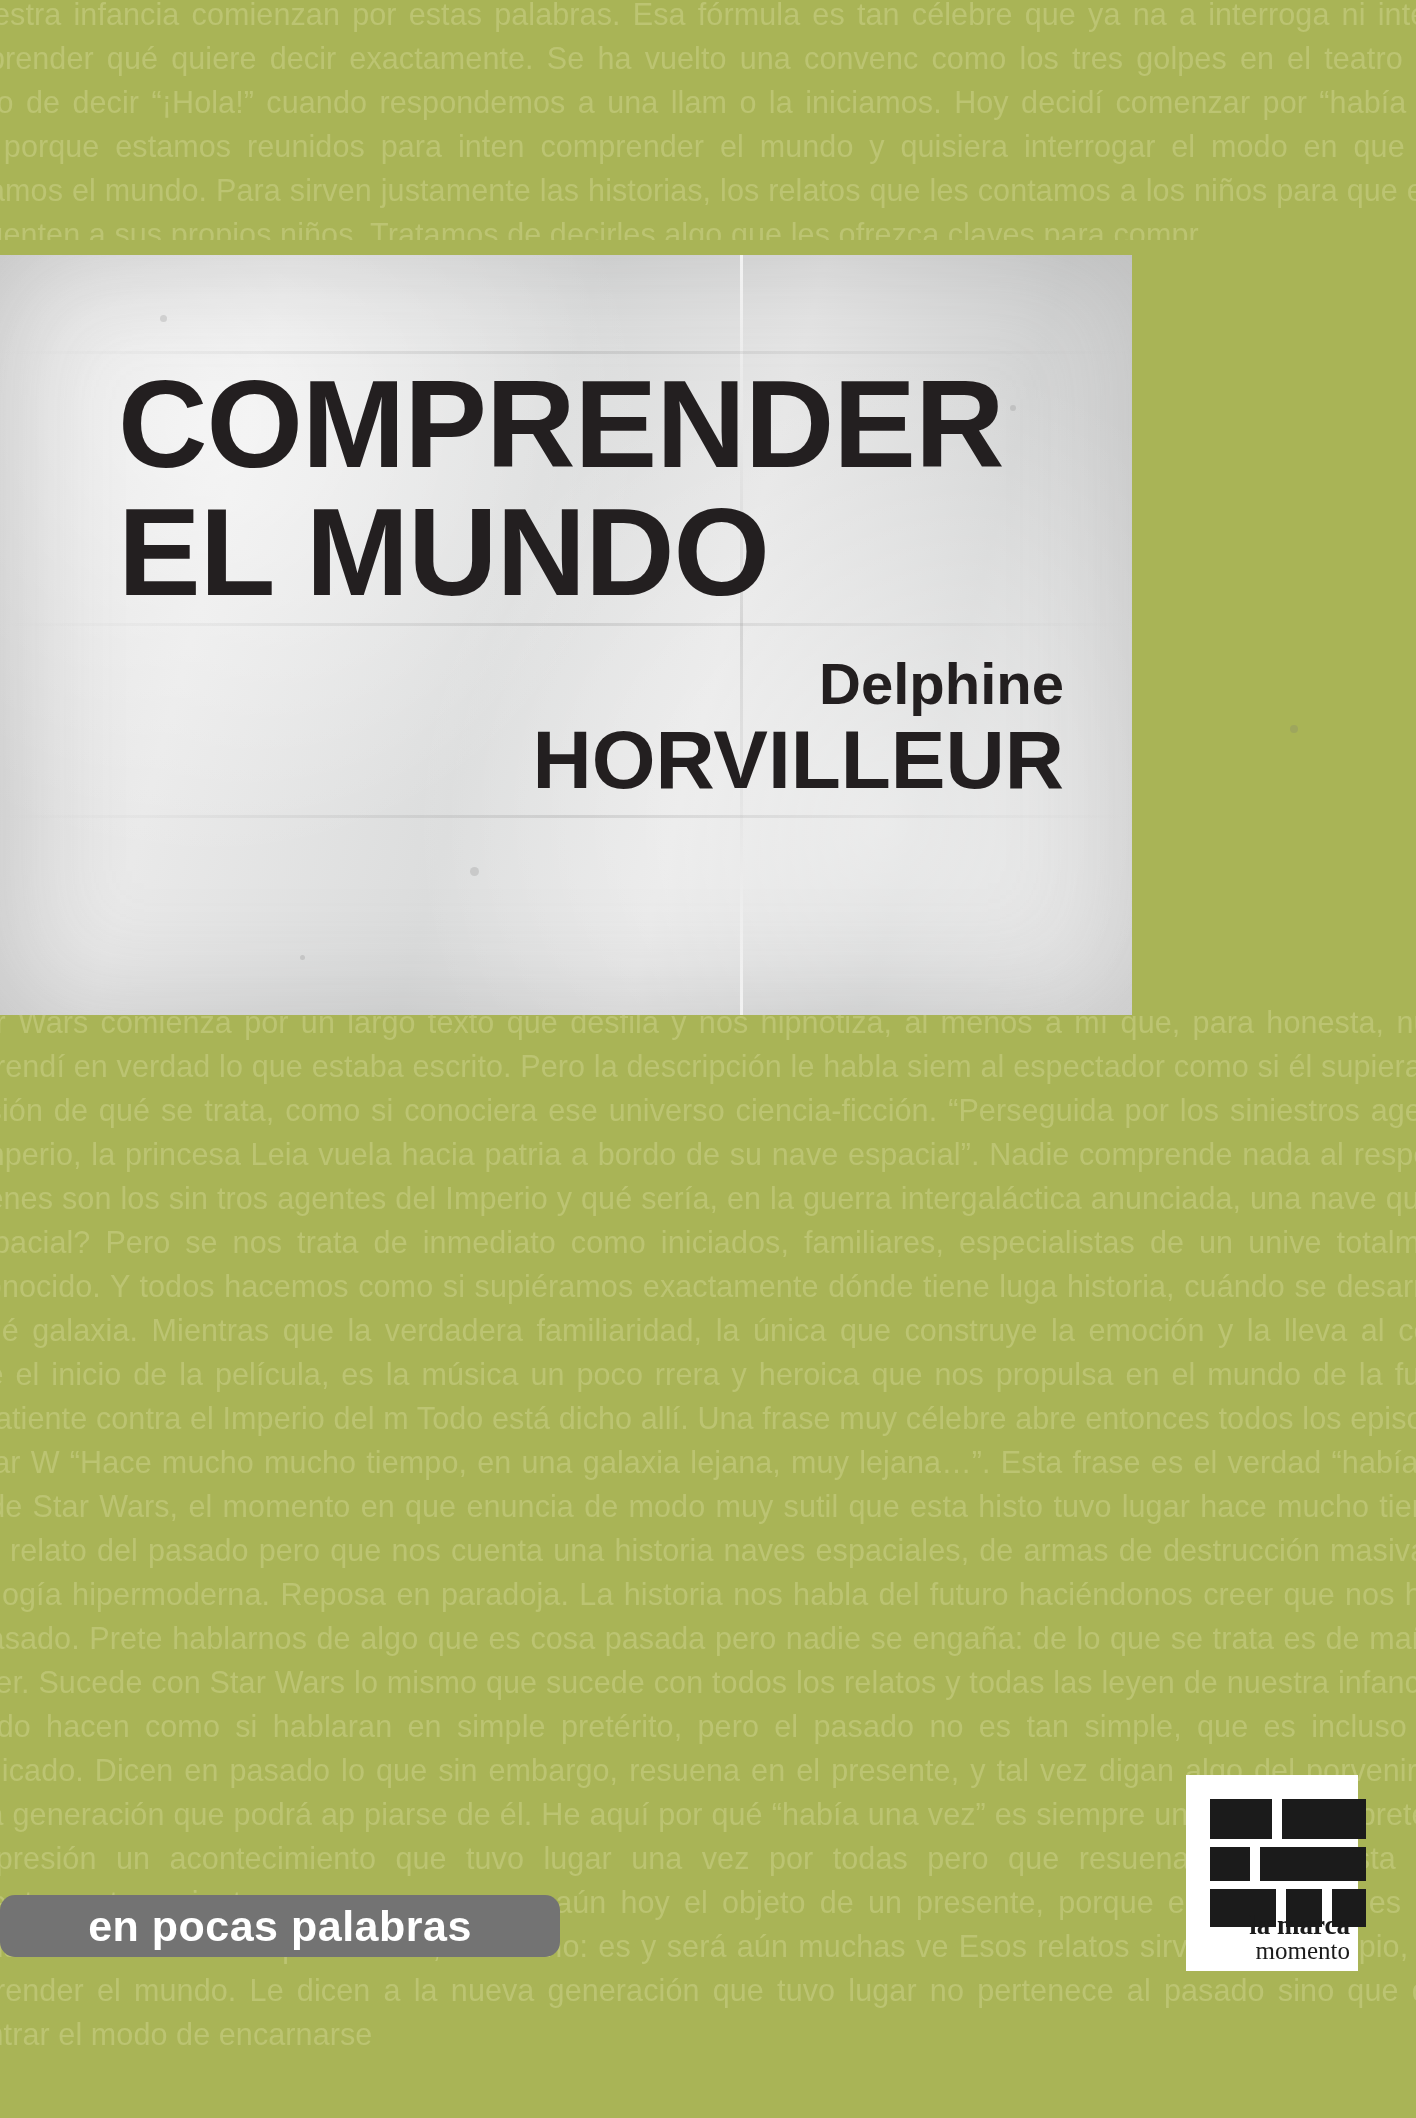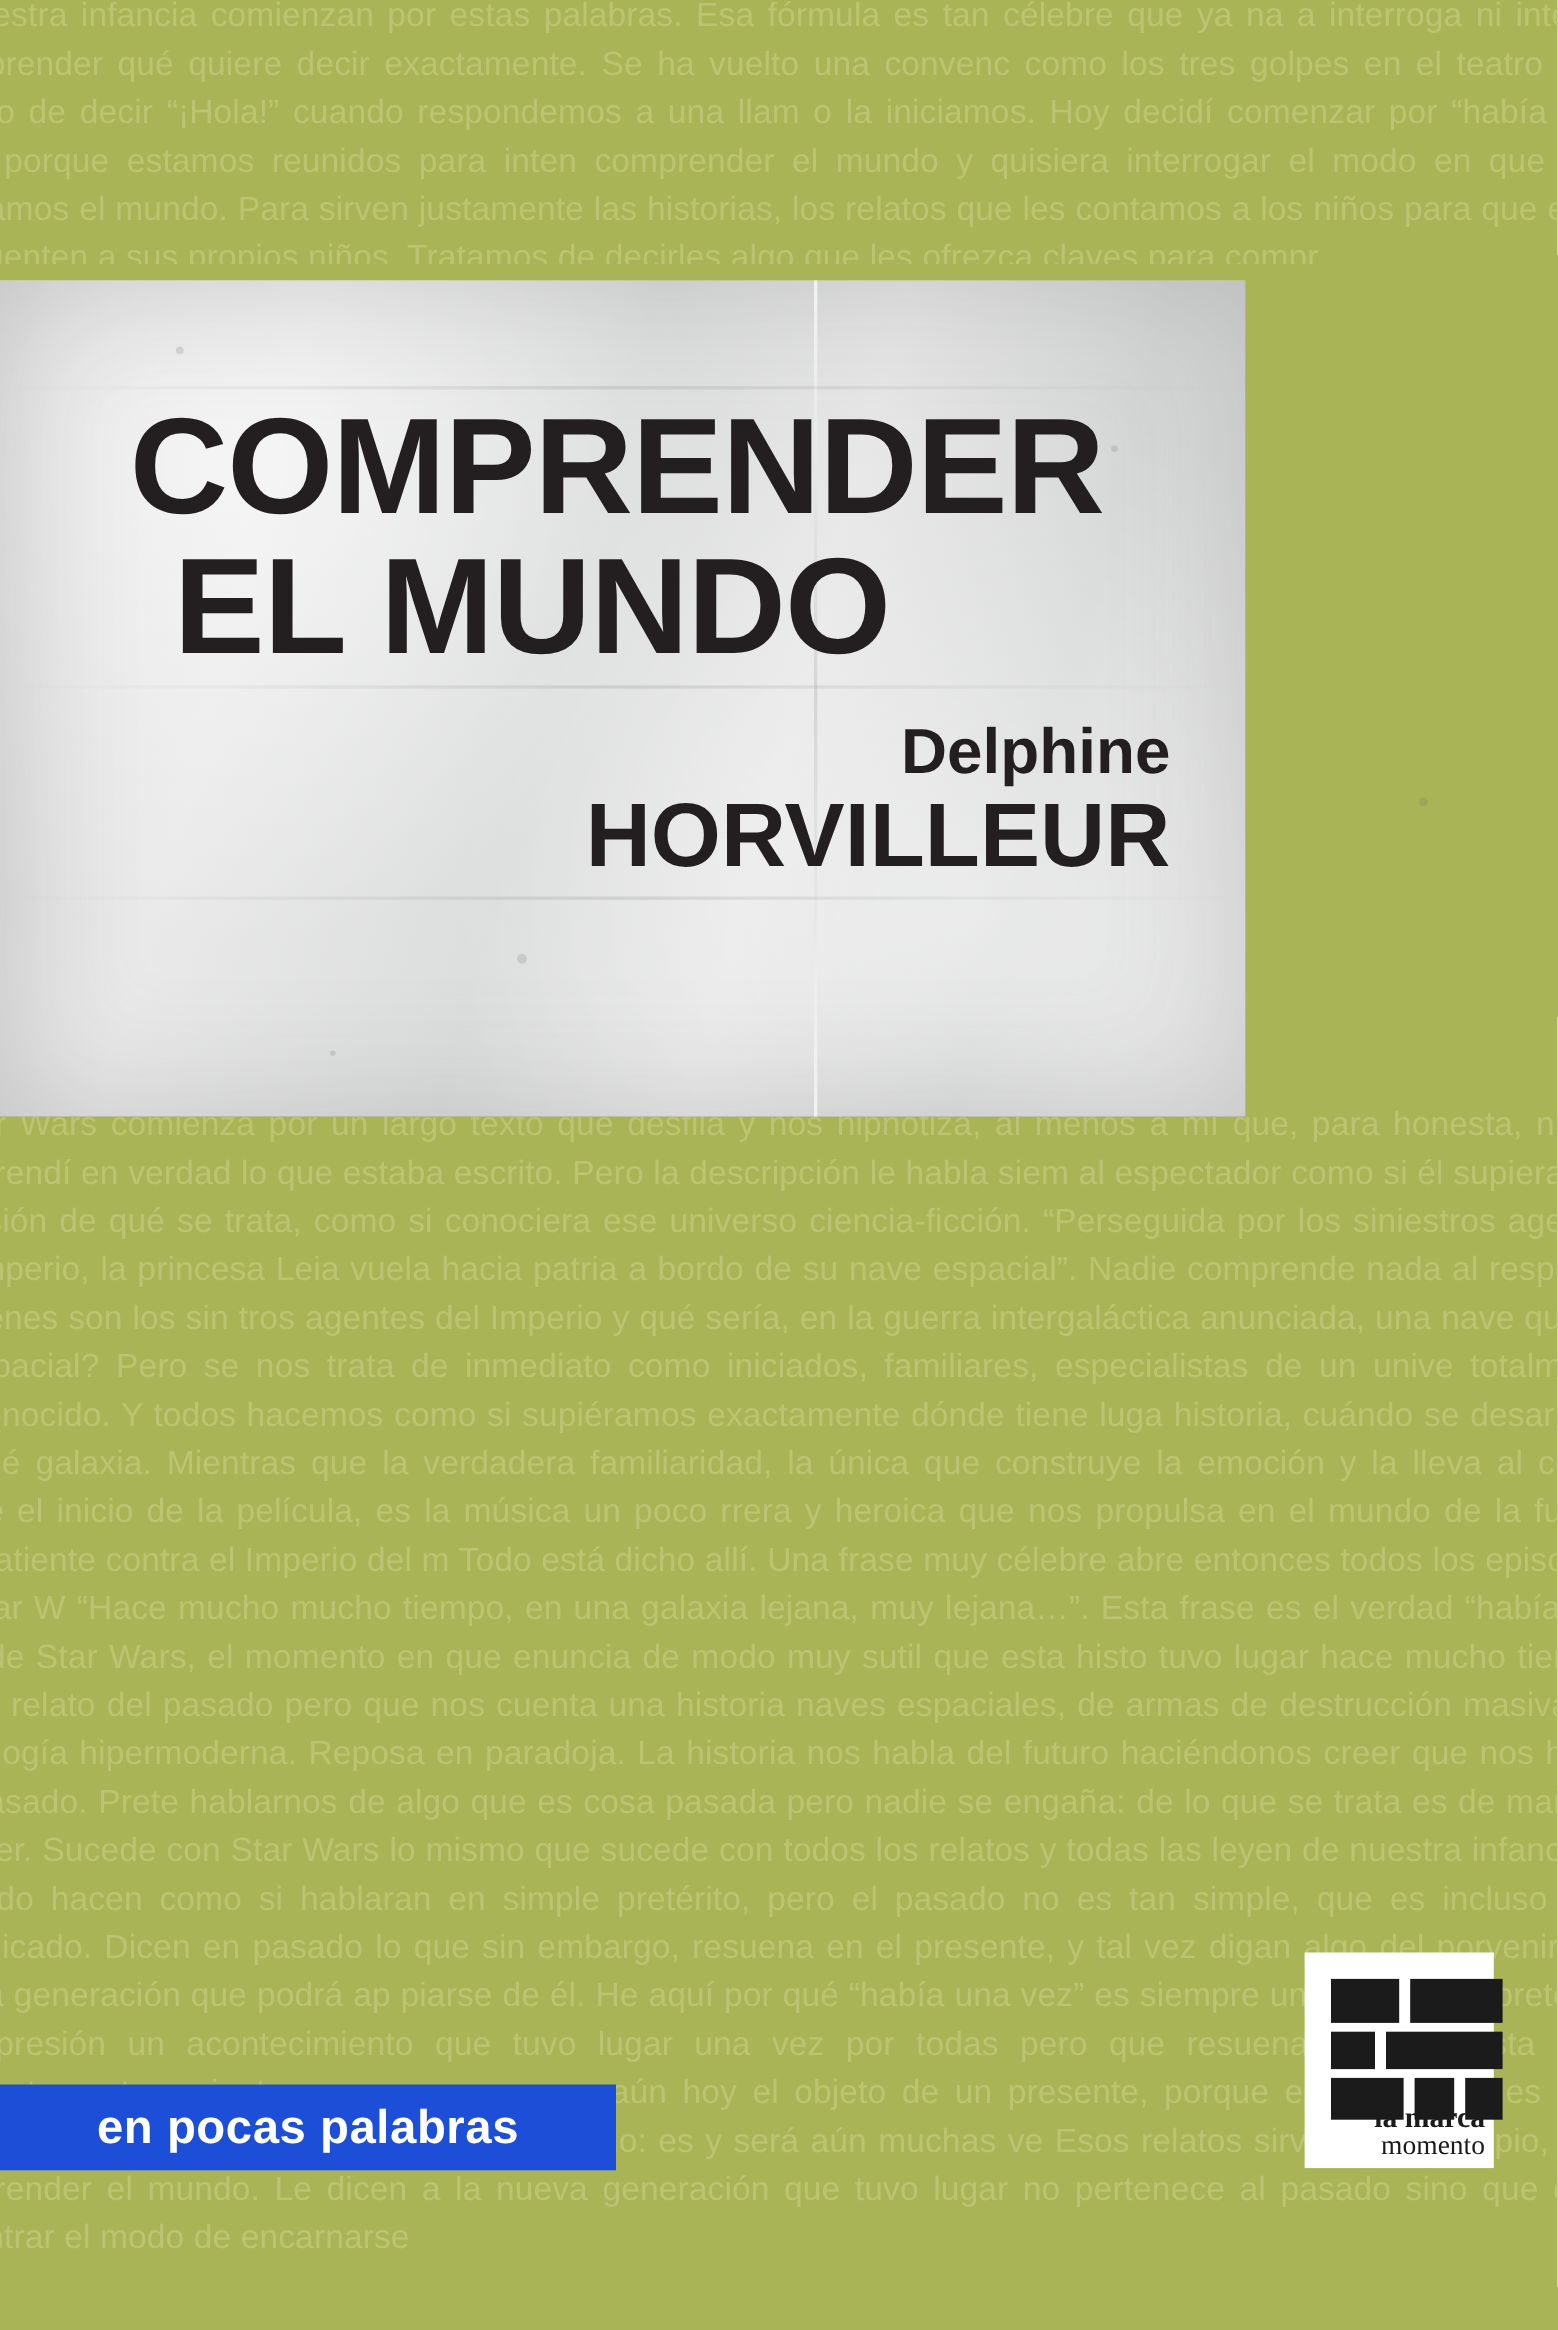--- a/index.html
+++ b/index.html
@@ -98,21 +98,21 @@
     position: absolute;
     left: 118px;
     top: 105px;
     color: #231f20;
     font-weight: bold;
     font-size: 124px;
     line-height: 128px;
     letter-spacing: -1px;
     font-family: "Liberation Sans", sans-serif;
   }
-  .title .line2 { display: block; margin-left: 40px; }
+  .title .line2 { display: block; }
 
   .author {
     position: absolute;
     right: 68px;
     top: 378px;
     text-align: right;
     color: #231f20;
     font-family: "Liberation Sans", sans-serif;
   }
   .author .first {
@@ -129,25 +129,26 @@
     display: block;
     letter-spacing: 0px;
   }
 
   
   .collection {
     position: absolute;
     left: 0;
     top: 1895px;
     width: 560px;
-    height: 78px;
-    background: #1d4ed8;
+    height: 62px;
+    background: #737373;
     display: flex;
     align-items: center;
     justify-content: center;
+    border-radius: 15px;
   }
   .collection span {
     color: #ffffff;
     font-size: 43px;
     font-weight: bold;
     letter-spacing: 0.5px;
     font-family: "Liberation Sans", sans-serif;
   }
 
   

